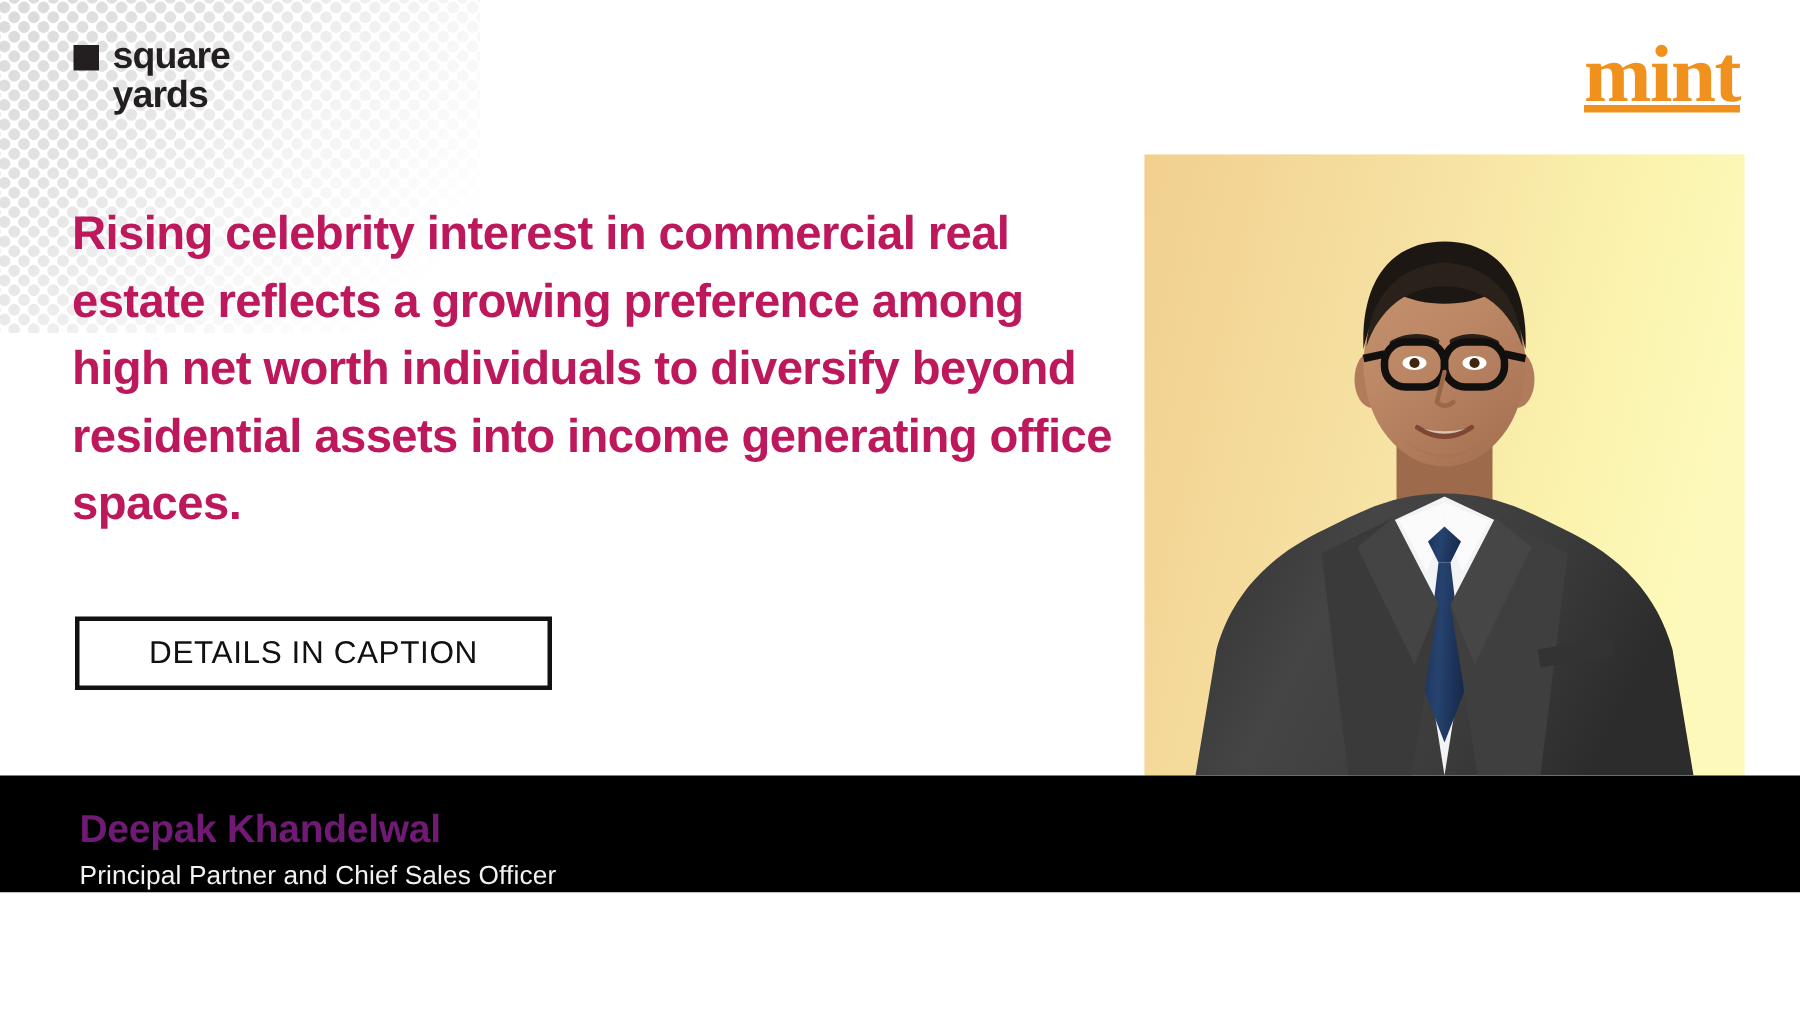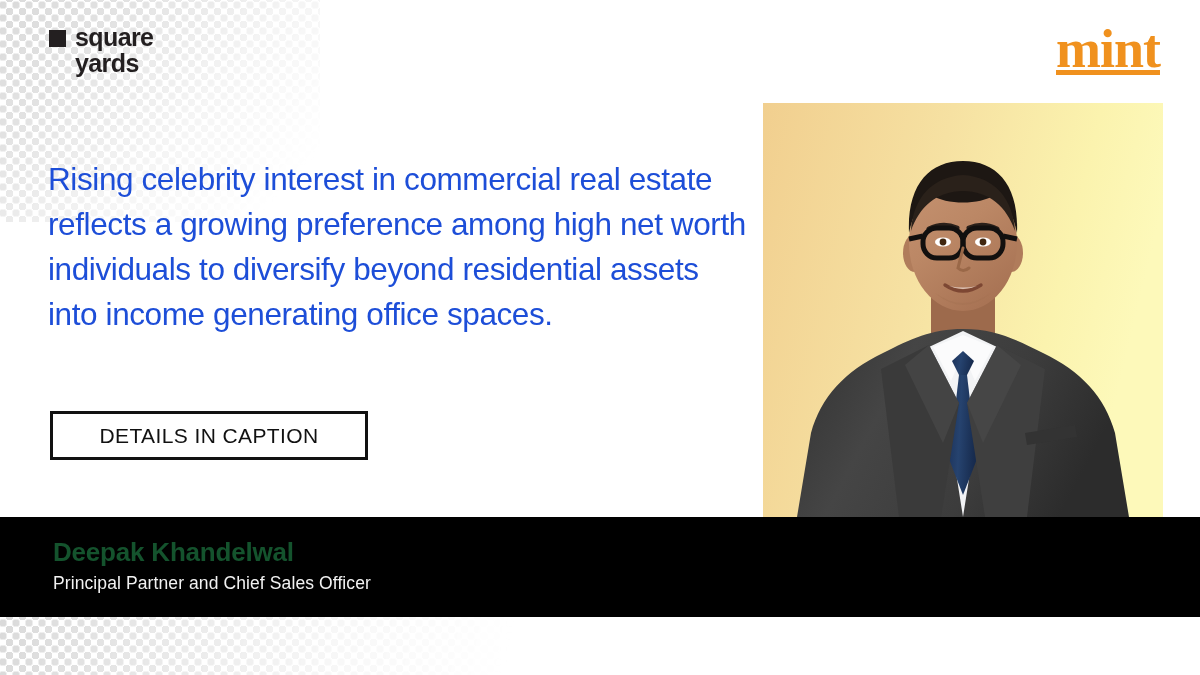--- a/index.html
+++ b/index.html
@@ -7,21 +7,21 @@
     padding: 0;
     background: #ffffff;
   }
   body {
     font-family: "Liberation Sans", sans-serif;
   }
 
   .card {
     position: relative;
     width: 1200px;
-    height: 675px;
+    height: 595px;
     background: #ffffff;
     overflow: hidden;
   }
 
   
   .halftone {
     position: absolute;
     pointer-events: none;
   }
   .halftone-tl {
@@ -95,25 +95,24 @@
     text-decoration: underline;
   }
 
   
   .quote {
     position: absolute;
     left: 48px;
     top: 133px;
     width: 700px;
     font-size: 31.5px;
-    font-weight: normal;
+    font-weight: bold;
     line-height: 45px;
-    color: #1d4ed8;
+    color: #be185d;
     letter-spacing: -0.4px;
-    margin-top: 24px;
   }
 
   
   .details-btn {
     position: absolute;
     left: 50px;
     top: 411px;
     width: 318px;
     height: 49px;
     border: 3px solid #111111;
@@ -151,21 +150,21 @@
     width: 1200px;
     height: 100px;
     background: #000000;
   }
   .person-name {
     position: absolute;
     left: 53px;
     top: 537px;
     font-size: 26px;
     font-weight: bold;
-    color: #14532d;
+    color: #701a75;
     letter-spacing: -0.2px;
   }
   .person-title {
     position: absolute;
     left: 53px;
     top: 573px;
     font-size: 17.5px;
     font-weight: normal;
     color: #f2f2f2;
     letter-spacing: 0.1px;

